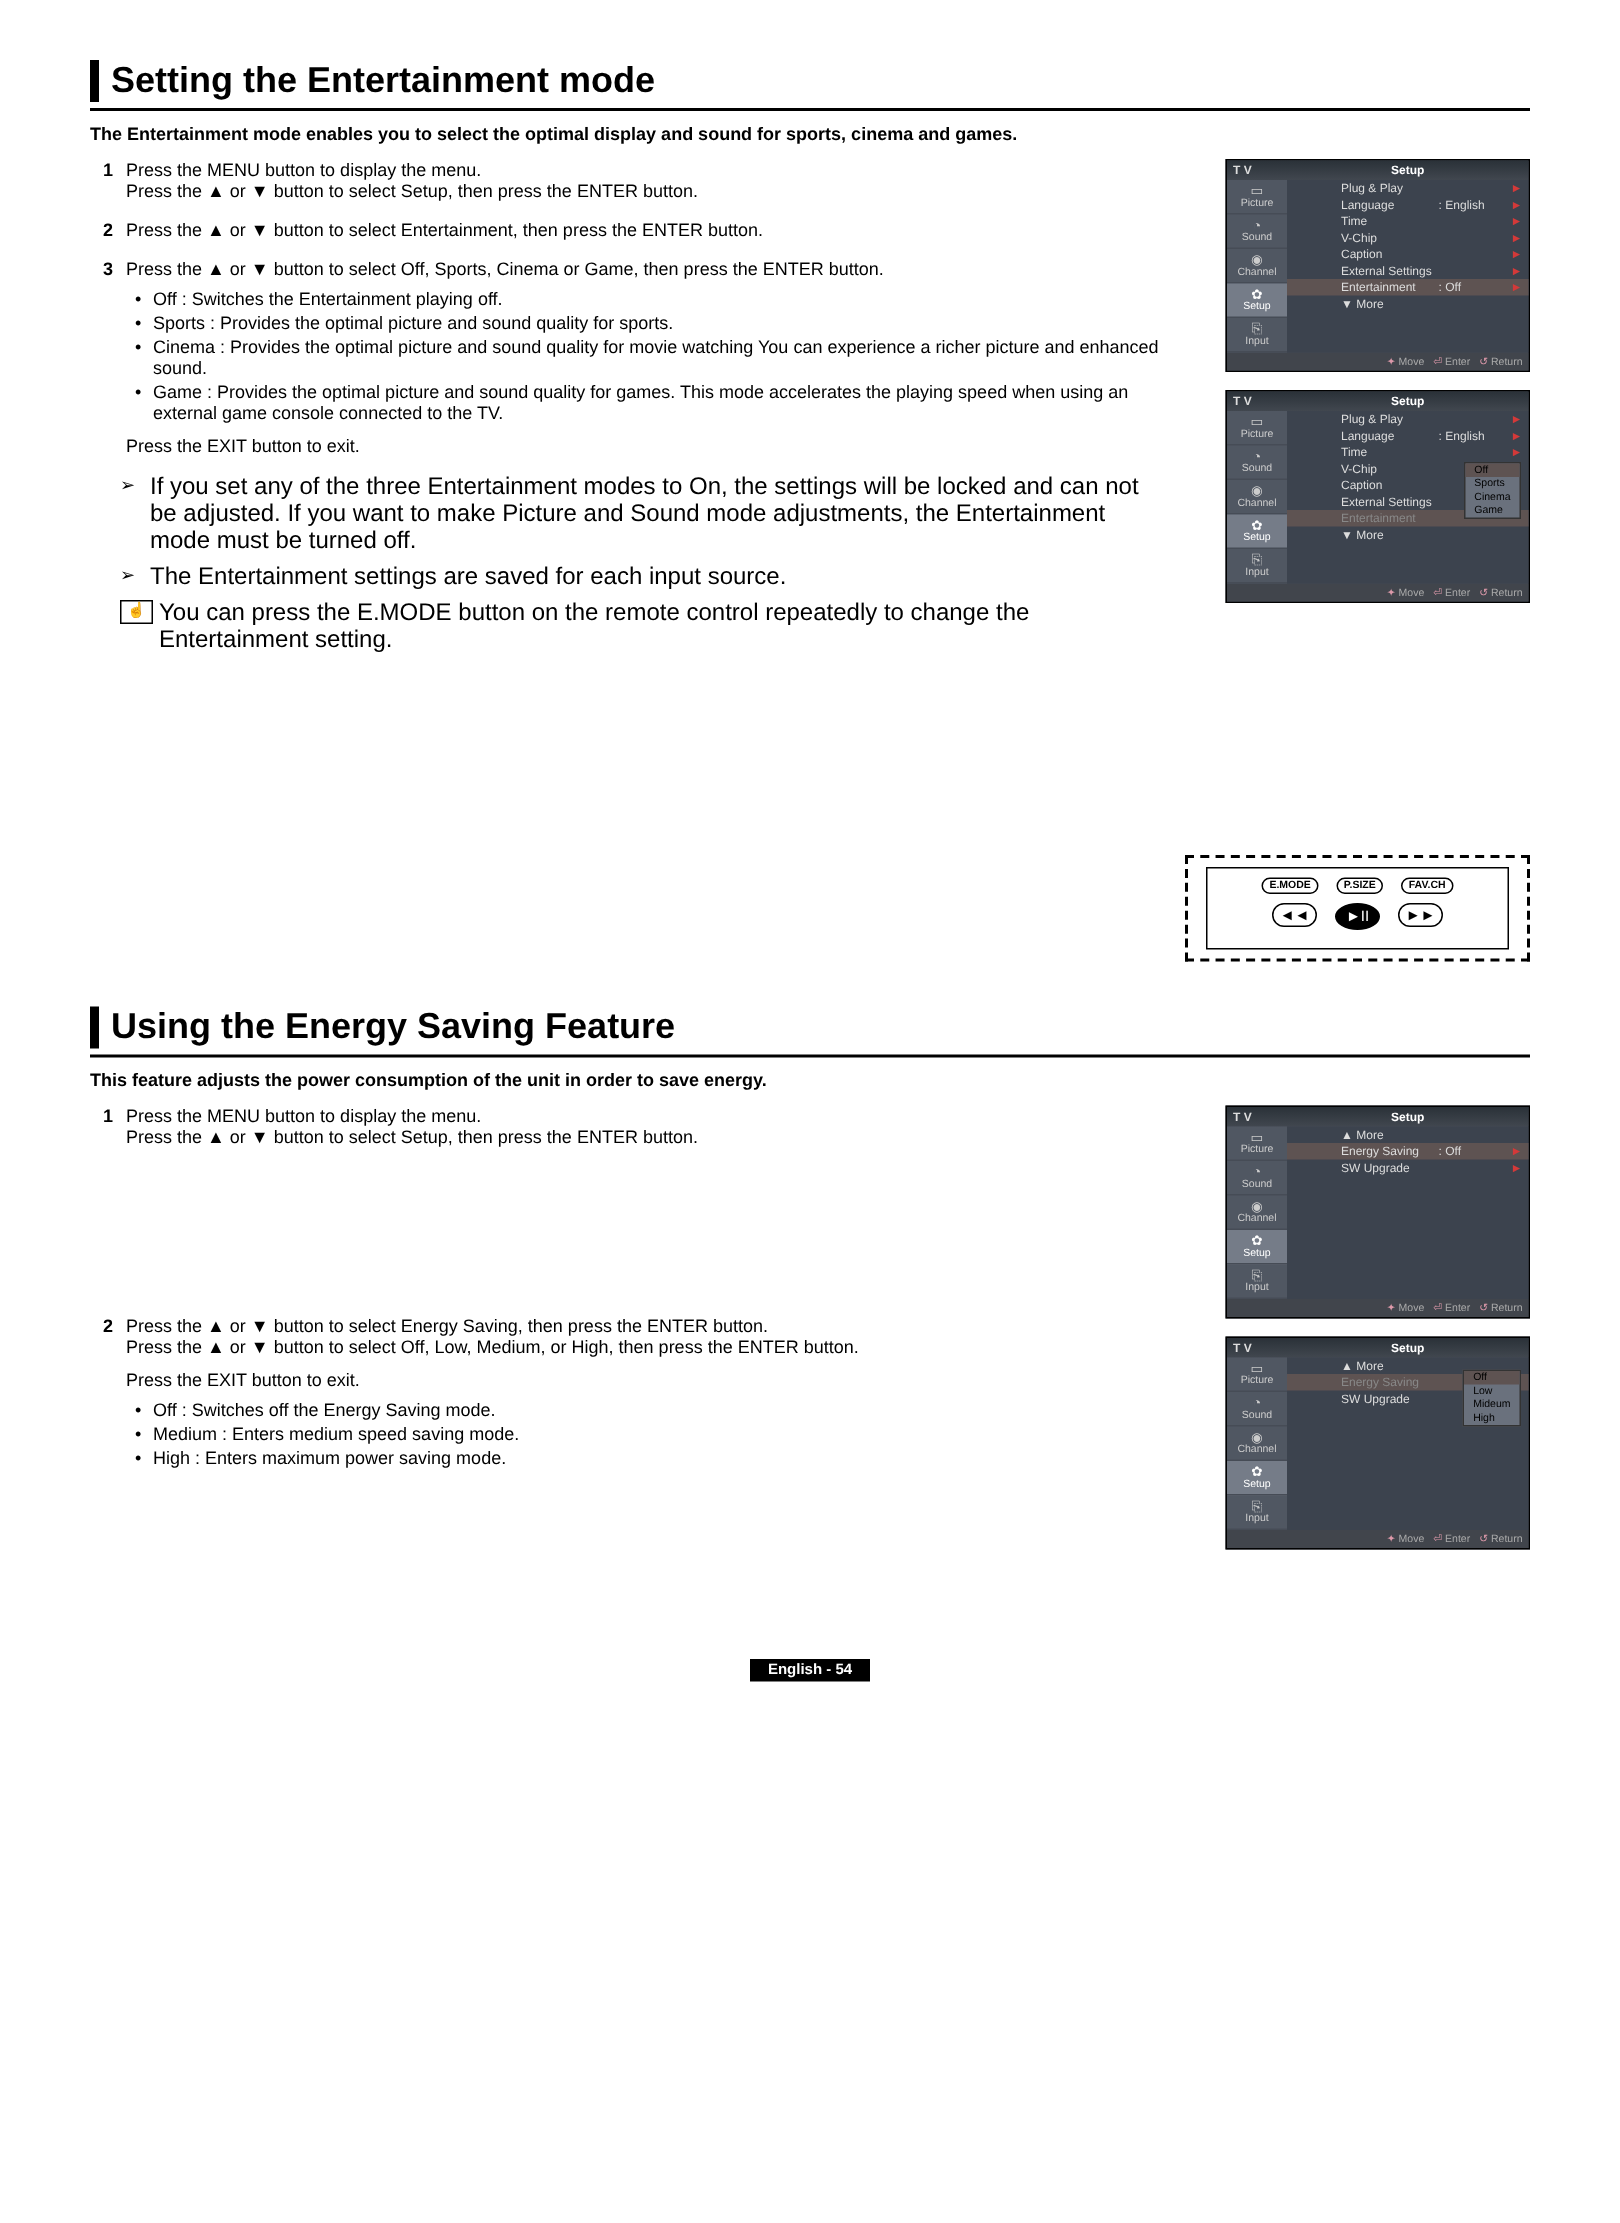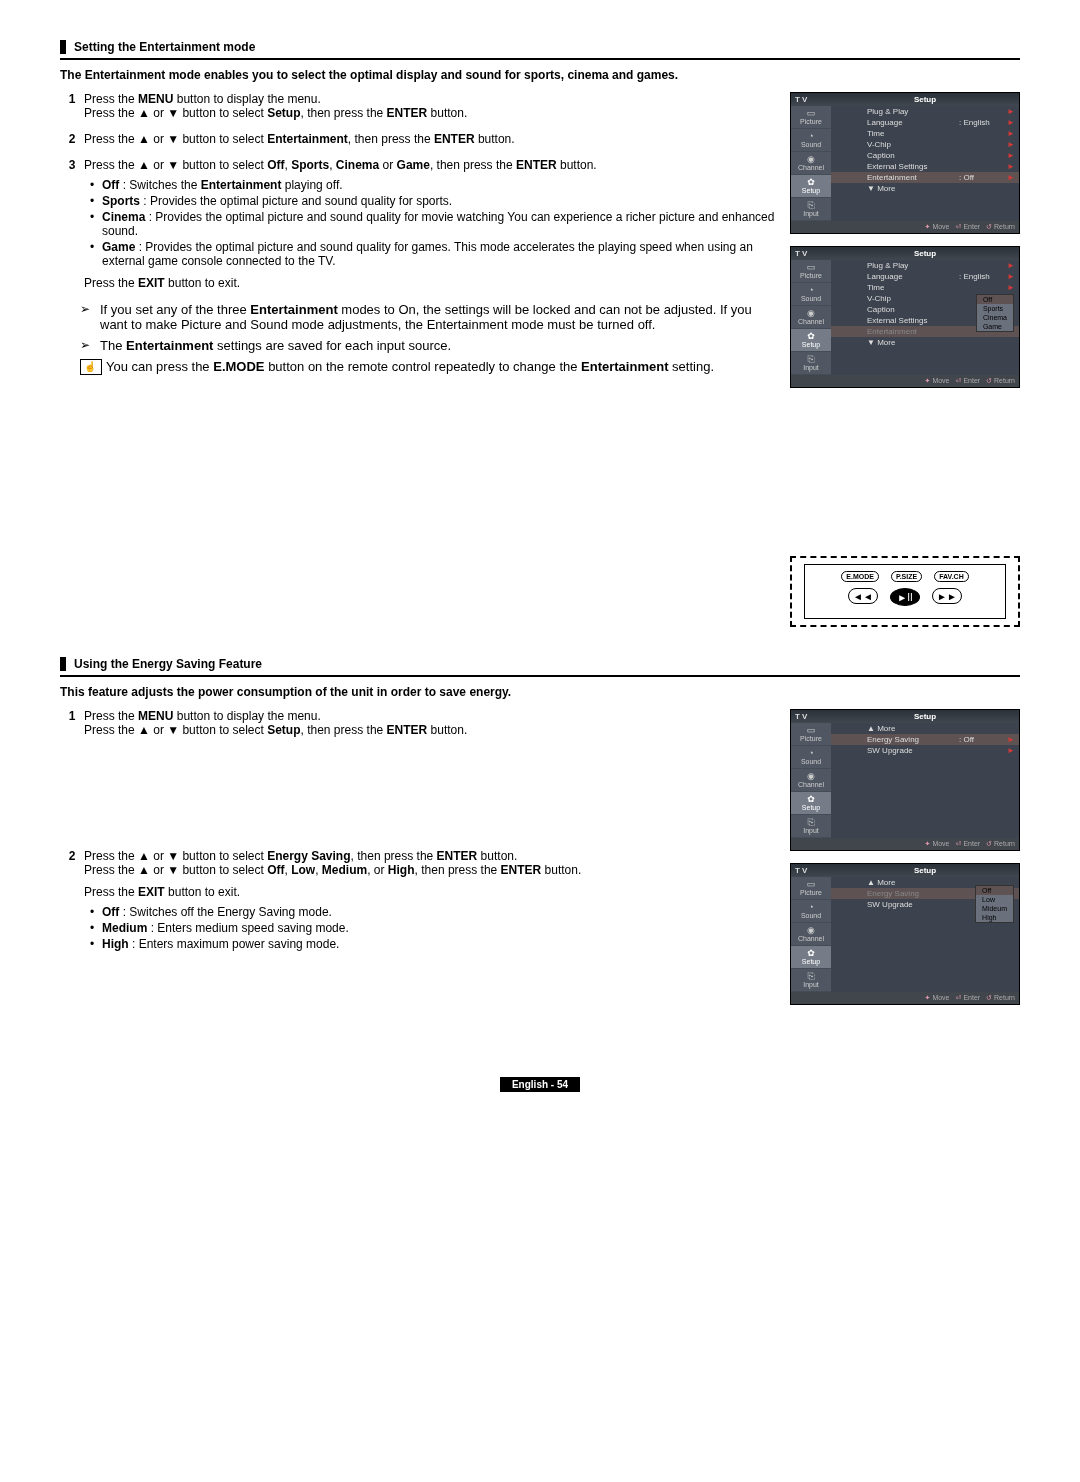--- a/index.html
+++ b/index.html
@@ -1,32 +1,32 @@
 <!DOCTYPE html>
 <html><head>
 <meta charset="utf-8">
 <style>
 body { font-family: Arial, Helvetica, sans-serif; background: #fff; margin: 0; padding: 40px 60px; font-size: 12px; color: #000; width: 960px; }
-.section-title { font-size: 12px; font-weight: bold; border-left: 6px solid #000; padding-left: 8px; margin-bottom: 4px; }
+.section-title { font-size: 24px; font-weight: bold; border-left: 6px solid #000; padding-left: 8px; margin-bottom: 4px; }
 .hr-thick { border: none; border-top: 2px solid #000; margin: 4px 0 8px 0; }
 .intro { font-weight: bold; margin-bottom: 10px; }
 .content-row { display: flex; }
 .left-col { flex: 1; padding-right: 10px; }
 .right-col { width: 230px; }
 .step { display: flex; margin-bottom: 12px; }
 .step-num { font-weight: bold; width: 24px; flex-shrink: 0; text-align: center; }
 .step-body { flex: 1; }
 .bullet-list { margin: 6px 0 6px 0; padding-left: 18px; }
 .bullet-list li { list-style: none; position: relative; margin-bottom: 2px; }
 .bullet-list li::before { content: "•"; position: absolute; left: -12px; }
 .note-row { display: flex; margin: 6px 0 4px 20px; }
 .note-arrow { width: 20px; flex-shrink: 0; }
 .note-icon { width: 20px; flex-shrink: 0; border: 1px solid #000; text-align: center; font-size: 10px; height: 14px; line-height: 14px; margin-right: 4px; }
-.note-body { flex: 1; font-size: 13px; }
-.osd { background: #464c56; color: #ddd; font-size: 8px; margin-bottom: 12px; border: 1px solid #000; }
+.note-body { flex: 1; font-size: 16px; }
+.osd { background: #464c56; color: #ddd; font-size: 8px; margin-bottom: 12px; border: 1px solid #000; margin-left: 27px; }
 .osd-header { display: flex; background: linear-gradient(#2a3138,#41474f); padding: 2px 4px; font-weight: bold; }
 .osd-header .tv { width: 40px; }
 .osd-header .title { flex: 1; text-align: center; color: #fff; }
 .osd-body { display: flex; }
 .osd-side { width: 40px; background: #505762; display: flex; flex-direction: column; }
 .osd-side-item { padding: 3px 2px; font-size: 7px; color: #ccc; text-align: center; border-bottom: 1px solid #464c56; }
 .osd-side-item .ic { display:block; font-size:9px; line-height:9px; }
 .osd-side-item.sel { background: #757c88; color: #fff; }
 .osd-main { flex: 1; background: #3c434e; }
 .osd-row { display: flex; padding: 1px 4px; align-items: center; }
@@ -42,21 +42,21 @@
 .osd-drop div.sel { background: #5e5352; }
 .osd-wrap { position: relative; }
 .remote-box { border: 2px dashed #000; padding: 6px 12px; margin-top: 6px; }
 .remote-inner { border: 1px solid #000; padding: 6px; }
 .rb-row { display:flex; justify-content:center; gap:12px; margin-bottom:6px; }
 .rb-btn { border: 1px solid #000; border-radius: 10px; padding: 1px 4px; font-size: 7px; font-weight: bold; background:#fff; }
 .rb-cap { border: 1px solid #000; border-radius: 10px; width: 28px; height: 14px; display:flex; align-items:center; justify-content:center; font-size:10px; background:#fff; }
 .rb-play-wrap { width: 28px; height: 16px; border:1px solid #000; border-radius: 50%; background:#000; color:#fff; display:flex; align-items:center; justify-content:center; font-size:10px;text-align:center; }
 .footer { text-align: center; margin-top: 60px; }
 .footer span { background: #000; color: #fff; padding: 2px 12px; font-size: 10px; font-weight: bold; display:inline-block; }
-b { font-weight: bold; }
+b { font-weight: normal; }
 .spacer-top { height: 150px; }
 </style>
 </head>
 <body>
 
 <div>
   <div class="section-title">Setting the Entertainment mode</div>
   <hr class="hr-thick">
   <div class="intro">The Entertainment mode enables you to select the optimal display and sound for sports, cinema and games.</div>
 

